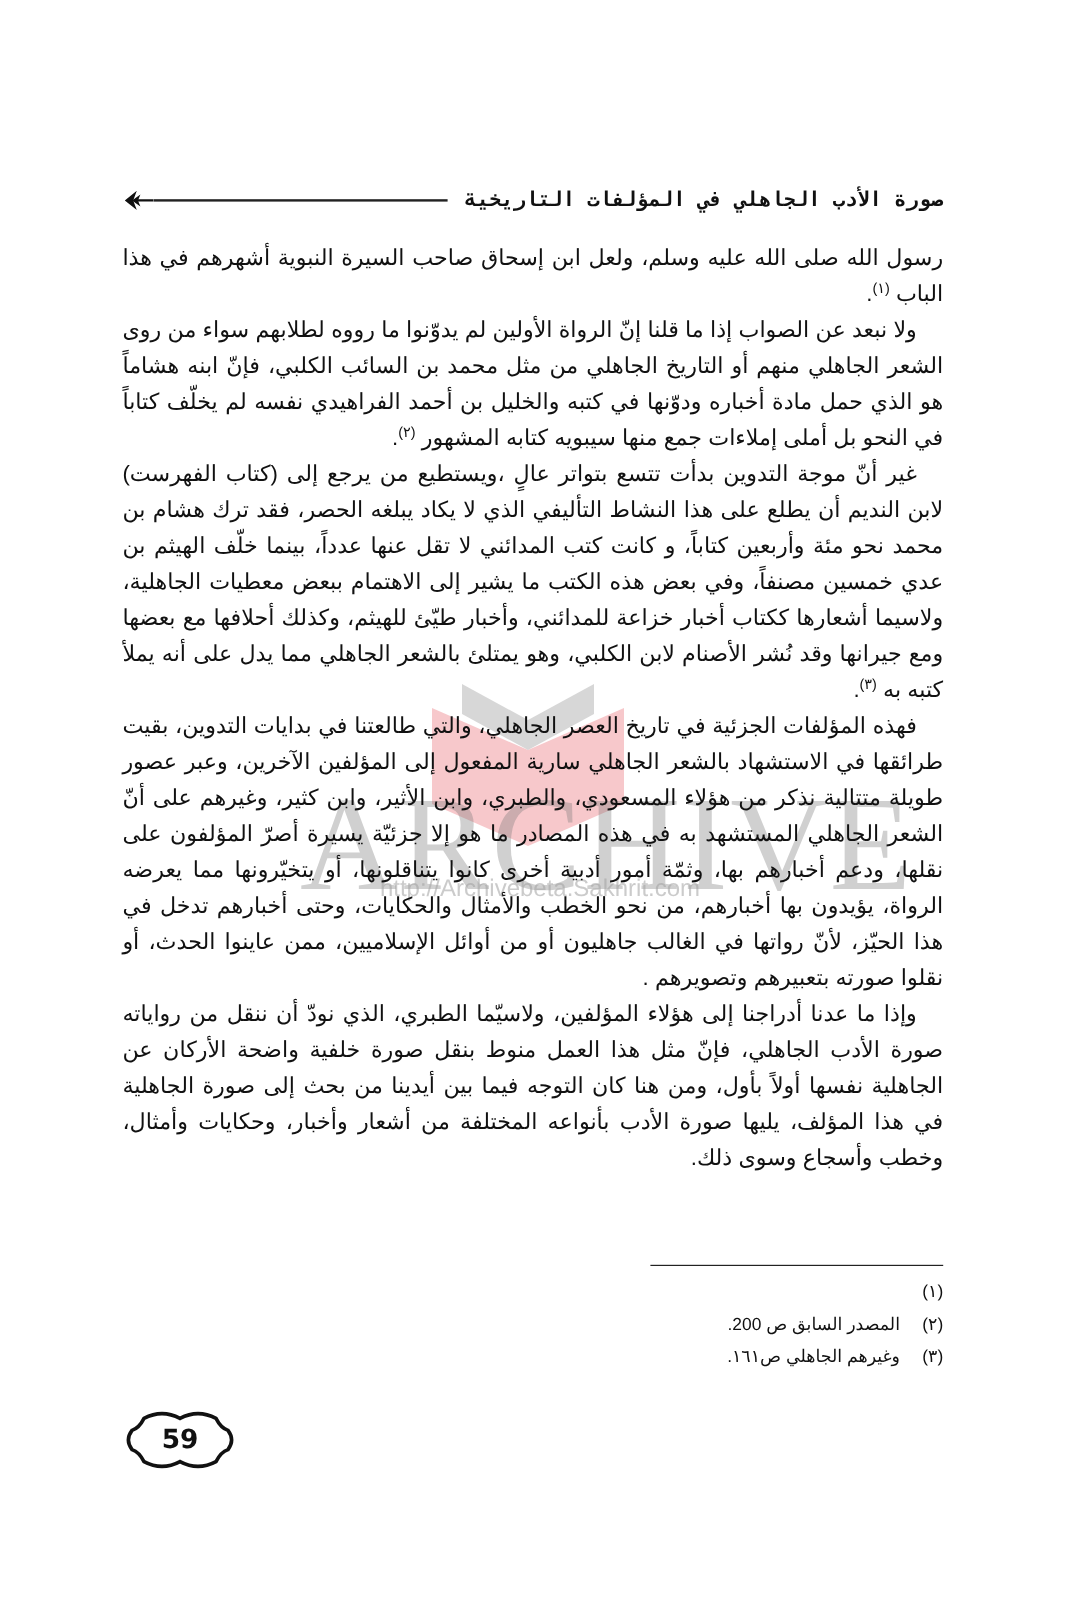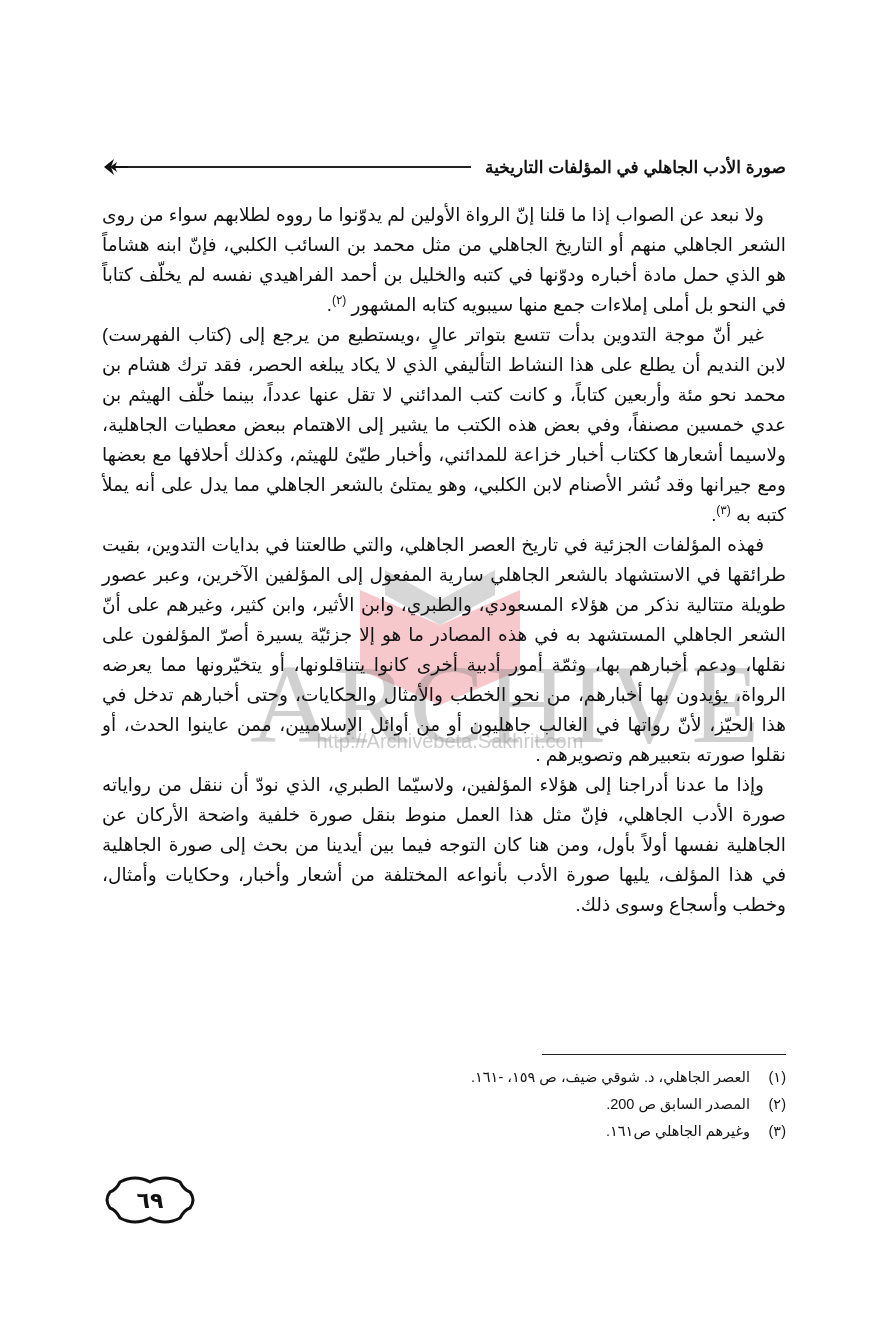--- a/index.html
+++ b/index.html
@@ -6,21 +6,21 @@
     body {
       width: 892px; height: 1336px; background: #ffffff; position: relative; overflow: hidden;
       font-family: "Liberation Sans", "DejaVu Sans", sans-serif; color: #111;
     }
     .page { position: absolute; left: 0; top: 0; width: 892px; height: 1336px; }
     .running-head {
       position: absolute; left: 102px; top: 150px; width: 684px; height: 34px;
       direction: rtl; display: flex; align-items: center;
     }
     .running-title {
-      font-family: Liberation Sans, sans-serif; font-weight: bold; font-size: 17px;
+      font-family: Liberation Mono, monospace; font-weight: bold; font-size: 17px;
       white-space: nowrap; margin-left: 14px;
     }
     .head-rule { flex: 1; height: 0; border-top: 2px solid #222; position: relative; }
     .arrow-icon { width: 26px; height: 22px; flex: none; }
     .body-text {
       position: absolute; left: 102px; top: 200px; width: 684px;
       direction: rtl; text-align: justify; font-size: 18.5px; line-height: 30px;
     }
     .body-text p { margin: 0; text-indent: 22px; text-align-last: right; }
     .body-text p.cont { text-indent: 0; }
@@ -71,41 +71,41 @@
     <span class="running-title">صورة الأدب الجاهلي في المؤلفات التاريخية</span>
     <span class="head-rule"></span>
     <svg class="arrow-icon" viewBox="0 0 26 22">
       <path d="M2 11 L12 3 L9 11 L12 19 Z" fill="#111"></path>
       <path d="M8 11 L15 6 L13 11 L15 16 Z" fill="#111"></path>
       <line x1="12" y1="11" x2="26" y2="11" stroke="#111" stroke-width="2"></line>
     </svg>
   </div>
 
   <div class="body-text">
+    <p class="cont"><span>رسول الله صلى الله عليه وسلم، ولعل ابن إسحاق صاحب السيرة النبوية أشهرهم في هذا الباب</span> <sup>(١)</sup><span>.</span></p>
     <p><span>ولا نبعد عن الصواب إذا ما قلنا إنّ الرواة الأولين لم يدوّنوا ما رووه لطلابهم سواء من روى الشعر الجاهلي منهم أو التاريخ الجاهلي من مثل محمد بن السائب الكلبي، فإنّ ابنه هشاماً هو الذي حمل مادة أخباره ودوّنها في كتبه والخليل بن أحمد الفراهيدي نفسه لم يخلّف كتاباً في النحو بل أملى إملاءات جمع منها سيبويه كتابه المشهور</span> <sup>(٢)</sup><span>.</span></p>
     <p><span>غير أنّ موجة التدوين بدأت تتسع بتواتر عالٍ ،ويستطيع من يرجع إلى (كتاب الفهرست) لابن النديم أن يطلع على هذا النشاط التأليفي الذي لا يكاد يبلغه الحصر، فقد ترك هشام بن محمد نحو مئة وأربعين كتاباً، و كانت كتب المدائني لا تقل عنها عدداً، بينما خلّف الهيثم بن عدي خمسين مصنفاً، وفي بعض هذه الكتب ما يشير إلى الاهتمام ببعض معطيات الجاهلية، ولاسيما أشعارها ككتاب أخبار خزاعة للمدائني، وأخبار طيّئ للهيثم، وكذلك أحلافها مع بعضها ومع جيرانها وقد نُشر الأصنام لابن الكلبي، وهو يمتلئ بالشعر الجاهلي مما يدل على أنه يملأ كتبه به</span> <sup>(٣)</sup><span>.</span></p>
     <p><span>فهذه المؤلفات الجزئية في تاريخ العصر الجاهلي، والتي طالعتنا في بدايات التدوين، بقيت طرائقها في الاستشهاد بالشعر الجاهلي سارية المفعول إلى المؤلفين الآخرين، وعبر عصور طويلة متتالية نذكر من هؤلاء المسعودي، والطبري، وابن الأثير، وابن كثير، وغيرهم على أنّ الشعر الجاهلي المستشهد به في هذه المصادر ما هو إلا جزئيّة يسيرة أصرّ المؤلفون على نقلها، ودعم أخبارهم بها، وثمّة أمور أدبية أخرى كانوا يتناقلونها، أو يتخيّرونها مما يعرضه الرواة، يؤيدون بها أخبارهم، من نحو الخطب والأمثال والحكايات، وحتى أخبارهم تدخل في هذا الحيّز، لأنّ رواتها في الغالب جاهليون أو من أوائل الإسلاميين، ممن عاينوا الحدث، أو نقلوا صورته بتعبيرهم وتصويرهم .</span></p>
     <p><span>وإذا ما عدنا أدراجنا إلى هؤلاء المؤلفين، ولاسيّما الطبري، الذي نودّ أن ننقل من رواياته صورة الأدب الجاهلي، فإنّ مثل هذا العمل منوط بنقل صورة خلفية واضحة الأركان عن الجاهلية نفسها أولاً بأول، ومن هنا كان التوجه فيما بين أيدينا من بحث إلى صورة الجاهلية في هذا المؤلف، يليها صورة الأدب بأنواعه المختلفة من أشعار وأخبار، وحكايات وأمثال، وخطب وأسجاع وسوى ذلك.</span></p>
   </div>
 
   <div class="footnote-rule"></div>
   <div class="footnotes">
     <div class="fn">
       <span class="fn-num">(١)</span>
-      <span>العصر الجاهلي، د. شوقي ضيف، ص ١٥٩، -١٦١.</span>
     </div>
     <div class="fn">
       <span class="fn-num">(٢)</span>
       <span>المصدر السابق ص 200.</span>
     </div>
     <div class="fn">
       <span class="fn-num">(٣)</span>
       <span>وغيرهم الجاهلي ص١٦١.</span>
     </div>
   </div>
 
   <div class="page-num-wrap">
     <svg width="100" height="60" viewBox="0 0 100 60">
       <path d="M20 12 Q35 4 50 12 Q65 4 80 12 Q84 20 90 22 Q96 30 90 38 Q84 40 80 48 Q65 56 50 48 Q35 56 20 48 Q16 40 10 38 Q4 30 10 22 Q16 20 20 12 Z" fill="none" stroke="#111" stroke-width="3"></path>
     </svg>
-    <div class="page-num">٦٩</div>
+    <div class="page-num">59</div>
   </div>
 </div>
 
 </body></html>

